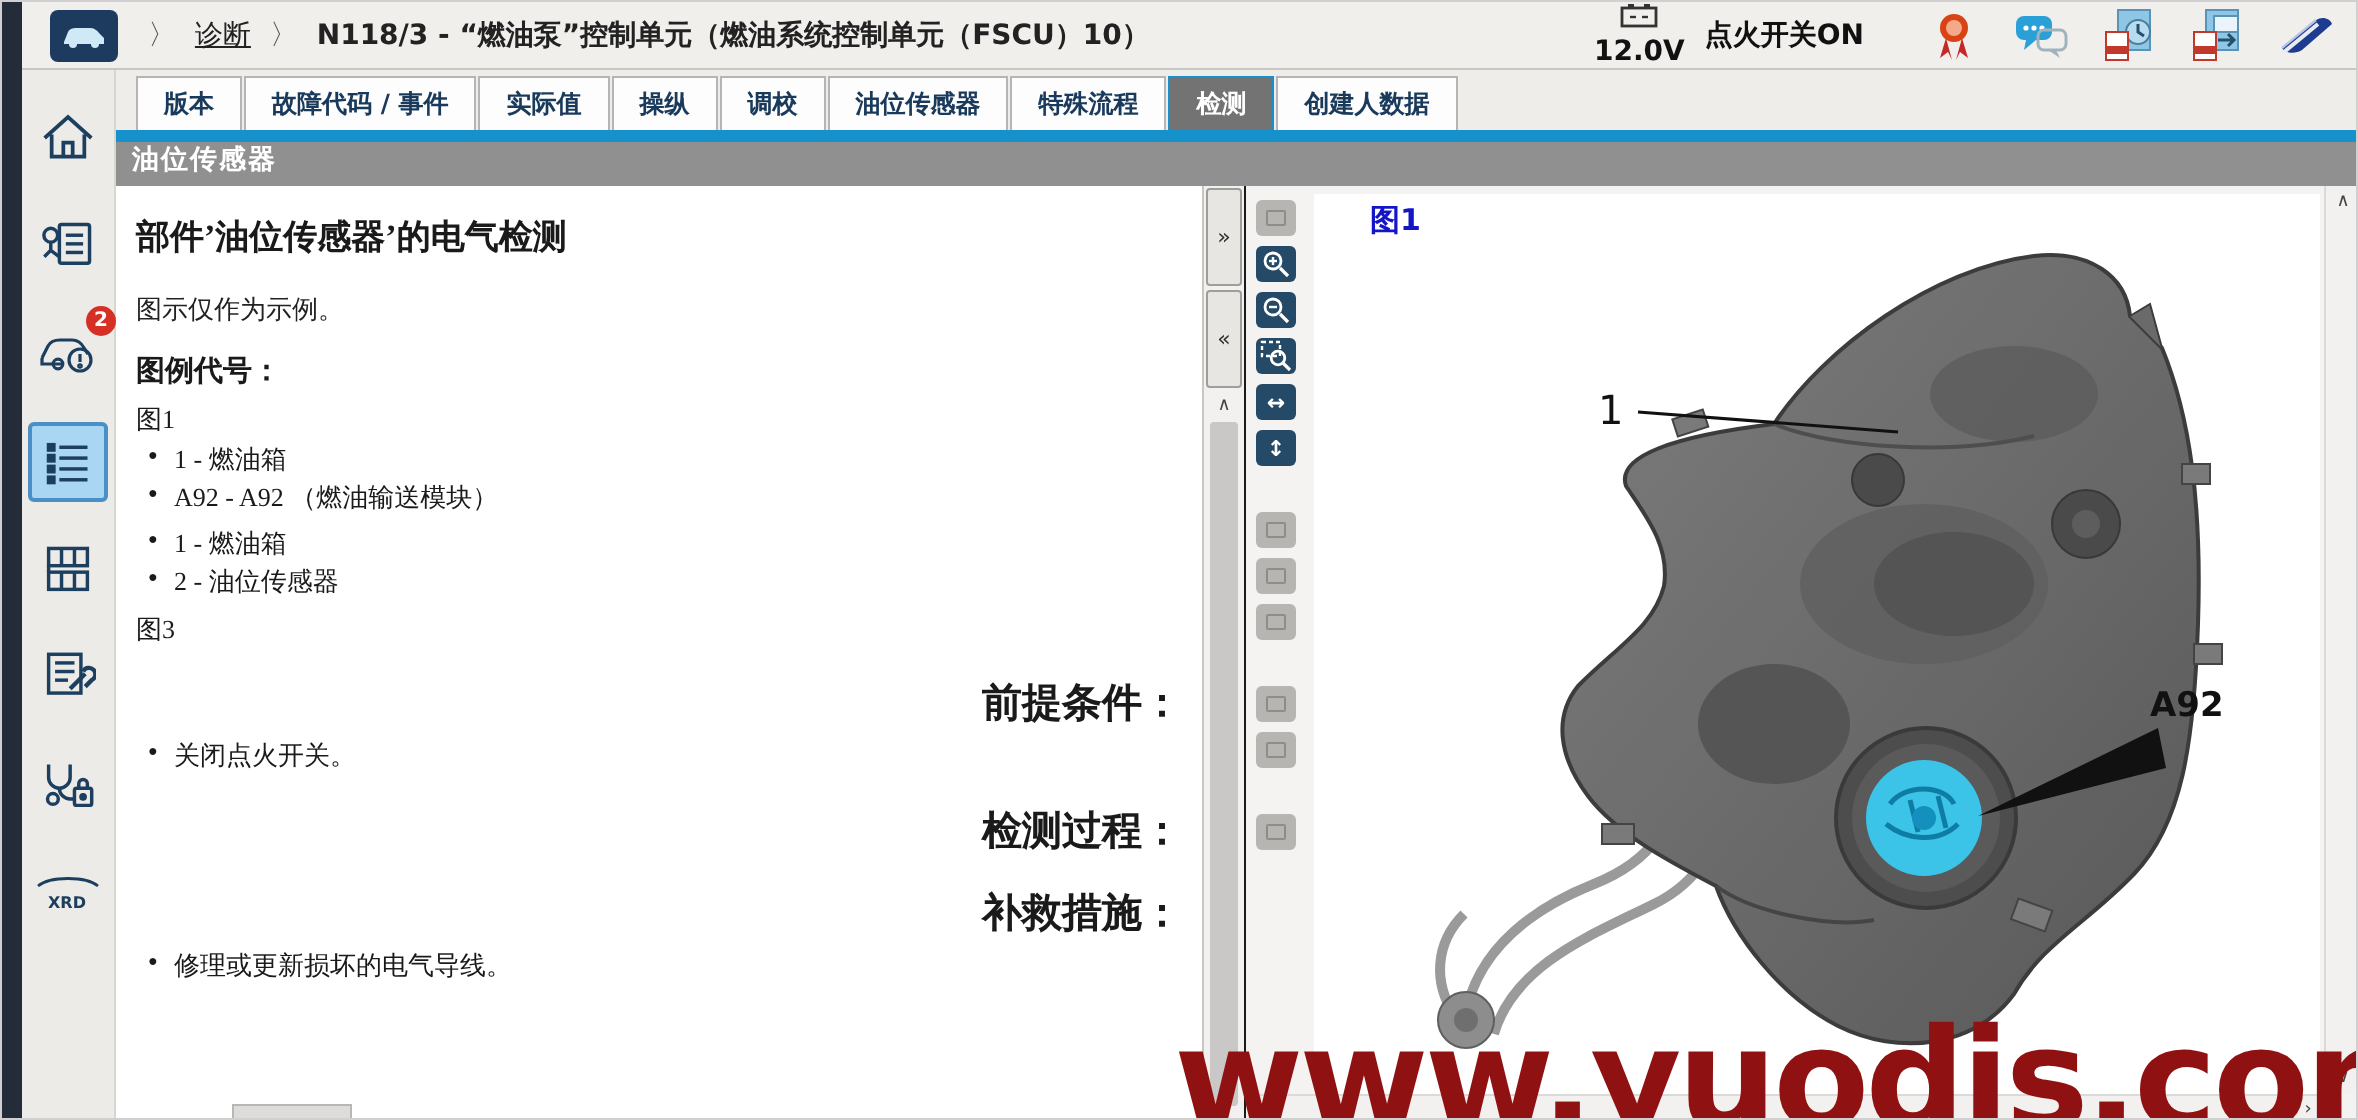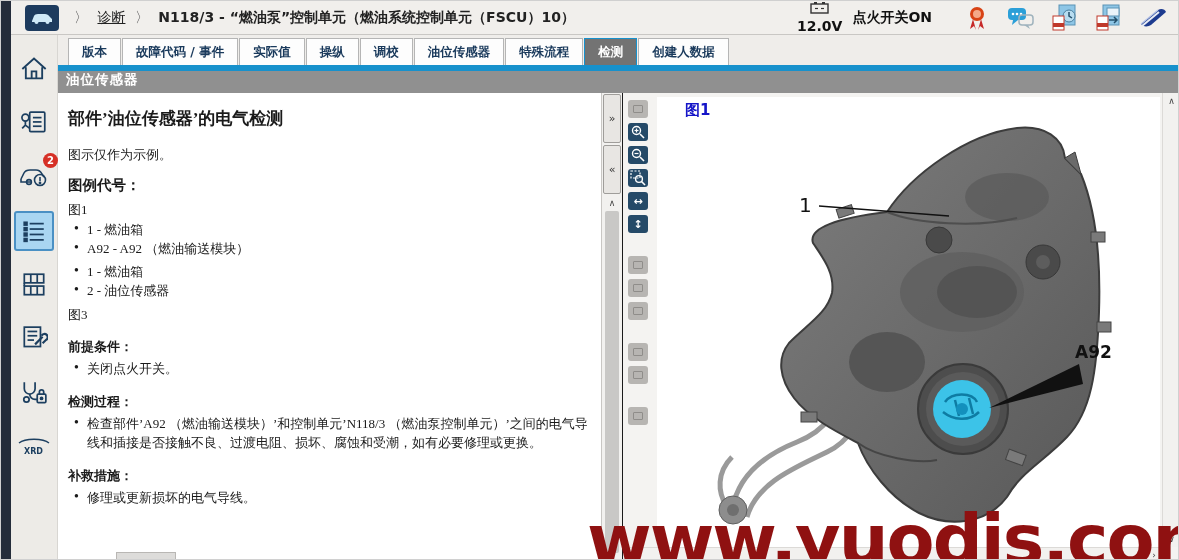--- a/index.html
+++ b/index.html
@@ -61,21 +61,21 @@
     width:543px; padding:10px 10px 6px 10px; overflow:hidden;
     font-family:"Liberation Serif","DejaVu Serif",serif; color:#1a1a1a; background:#fff;
   }
   #content-title { font-size:17px; font-weight:bold; margin:4px 0 16px 0; }
   .note { font-size:13px; margin-bottom:12px; color:#222; }
   .legend-heading { font-size:14.5px; font-weight:bold; margin-bottom:4px; }
   .legend-label { font-size:13px; margin-top:6px; }
   ul.bullets { list-style:none; margin:2px 0 4px 6px; }
   ul.bullets li { font-size:13px; line-height:1.45; padding-left:13px; position:relative; }
   ul.bullets li::before { content:"●"; position:absolute; left:0; top:1px; font-size:8px; }
-  .sec-heading { font-size:13px; font-weight:bold; margin:14px 0 4px 0; }
+  .sec-heading { font-size:20px; font-weight:bold; margin:14px 0 4px 0;text-align:right; }
   
   #content-scroll { width:21px; background:#f2f1ef; border-left:1px solid #c9c7c4; display:flex; flex-direction:column; }
   .split-btn {
     height:49px; background:#e8e6e3; border:1px solid #9f9d9a; border-radius:2px; margin:1px;
     font-size:11px; color:#333; display:flex; align-items:center; justify-content:center; cursor:pointer;
   }
   .scroll-arrow { height:16px; display:flex; align-items:center; justify-content:center; font-size:9px; color:#444; cursor:pointer; }
   #content-thumb { flex:1; margin:0 3px 8px 3px; background:#c9c8c6; border-radius:2px; cursor:pointer; }
   #content-hbar { position:absolute; left:58px; bottom:0; width:60px; height:9px; background:#dddcda; border:1px solid #b9b7b4; }
   
@@ -289,23 +289,20 @@
           <li>1 - 燃油箱</li>
           <li>2 - 油位传感器</li>
         </ul>
         <div class="legend-label">图3</div>
 
         <div class="sec-heading">前提条件：</div>
         <ul class="bullets">
           <li>关闭点火开关。</li>
         </ul>
         <div class="sec-heading">检测过程：</div>
-        <ul class="bullets">
-          <li>检查部件’A92 （燃油输送模块）’和控制单元’N118/3 （燃油泵控制单元）’之间的电气导线和插接是否接触不良、过渡电阻、损坏、腐蚀和受潮，如有必要修理或更换。</li>
-        </ul>
         <div class="sec-heading">补救措施：</div>
         <ul class="bullets">
           <li>修理或更新损坏的电气导线。</li>
         </ul>
       </div>
 
       <div id="content-scroll">
         <div class="split-btn">»</div>
         <div class="split-btn">«</div>
         <div class="scroll-arrow">∧</div>

